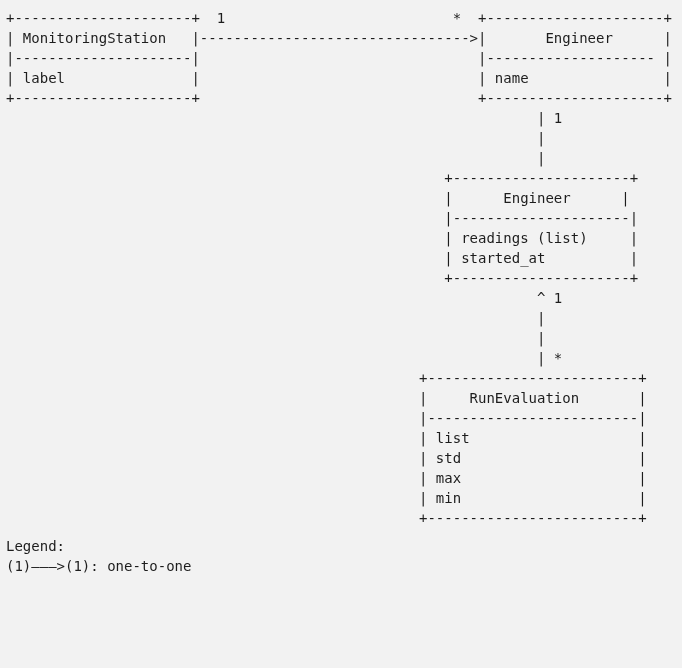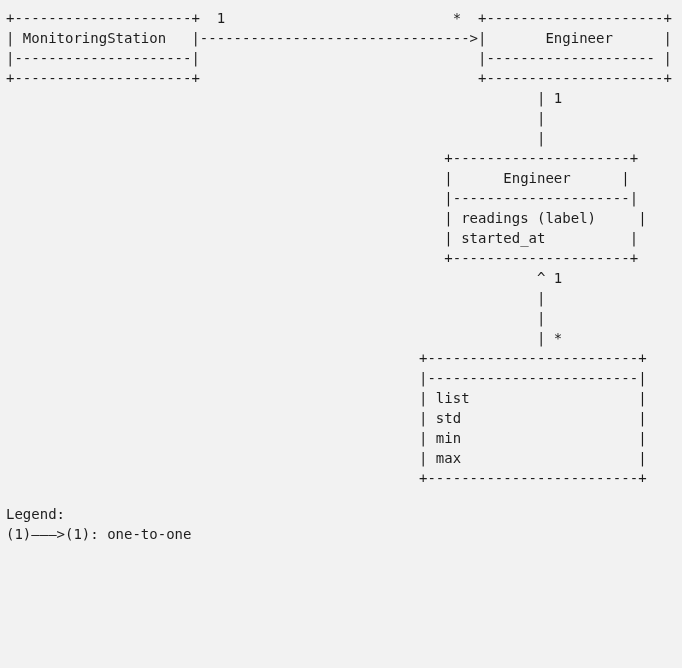--- a/index.html
+++ b/index.html
@@ -21,52 +21,54 @@
     font-size: 14px;
     color: #1d1d1d;
   }
   .row {
     height: 20px;
     line-height: 20px;
     white-space: pre;
     font-variant-ligatures: none;
   }
   .legend-block {
-    margin-top: 16px;
+    margin-top: 8px;
   }
 </style>
 </head>
 <body>
 
 <div class="screen">
 
   <div class="diagram">
     <div class="row">+---------------------+  1                           *  +---------------------+</div>
     <div class="row">| MonitoringStation   |--------------------------------&gt;|       Engineer      |</div>
     <div class="row">|---------------------|                                 |-------------------- |</div>
+    <div class="row">| label               |                                 | name                |</div>
     <div class="row">+---------------------+                                 +---------------------+</div>
     <div class="row">                                                               | 1</div>
     <div class="row">                                                               |</div>
     <div class="row">                                                               |</div>
     <div class="row">                                                    +---------------------+</div>
     <div class="row">                                                    |      Engineer      |</div>
     <div class="row">                                                    |---------------------|</div>
-    <div class="row">                                                    | readings (label)     |</div>
+    <div class="row">                                                    | readings (list)     |</div>
     <div class="row">                                                    | started_at          |</div>
     <div class="row">                                                    +---------------------+</div>
     <div class="row">                                                               ^ 1</div>
     <div class="row">                                                               |</div>
     <div class="row">                                                               |</div>
     <div class="row">                                                               | *</div>
     <div class="row">                                                 +-------------------------+</div>
+    <div class="row">                                                 |     RunEvaluation       |</div>
     <div class="row">                                                 |-------------------------|</div>
     <div class="row">                                                 | list                    |</div>
     <div class="row">                                                 | std                     |</div>
+    <div class="row">                                                 | max                     |</div>
     <div class="row">                                                 | min                     |</div>
-    <div class="row">                                                 | max                     |</div>
     <div class="row">                                                 +-------------------------+</div>
   </div>
 
   <div class="legend-block">
     <div class="row">Legend:</div>
     <div class="row">(1)———&gt;(1): one-to-one</div>
   </div>
 
 </div>
 

